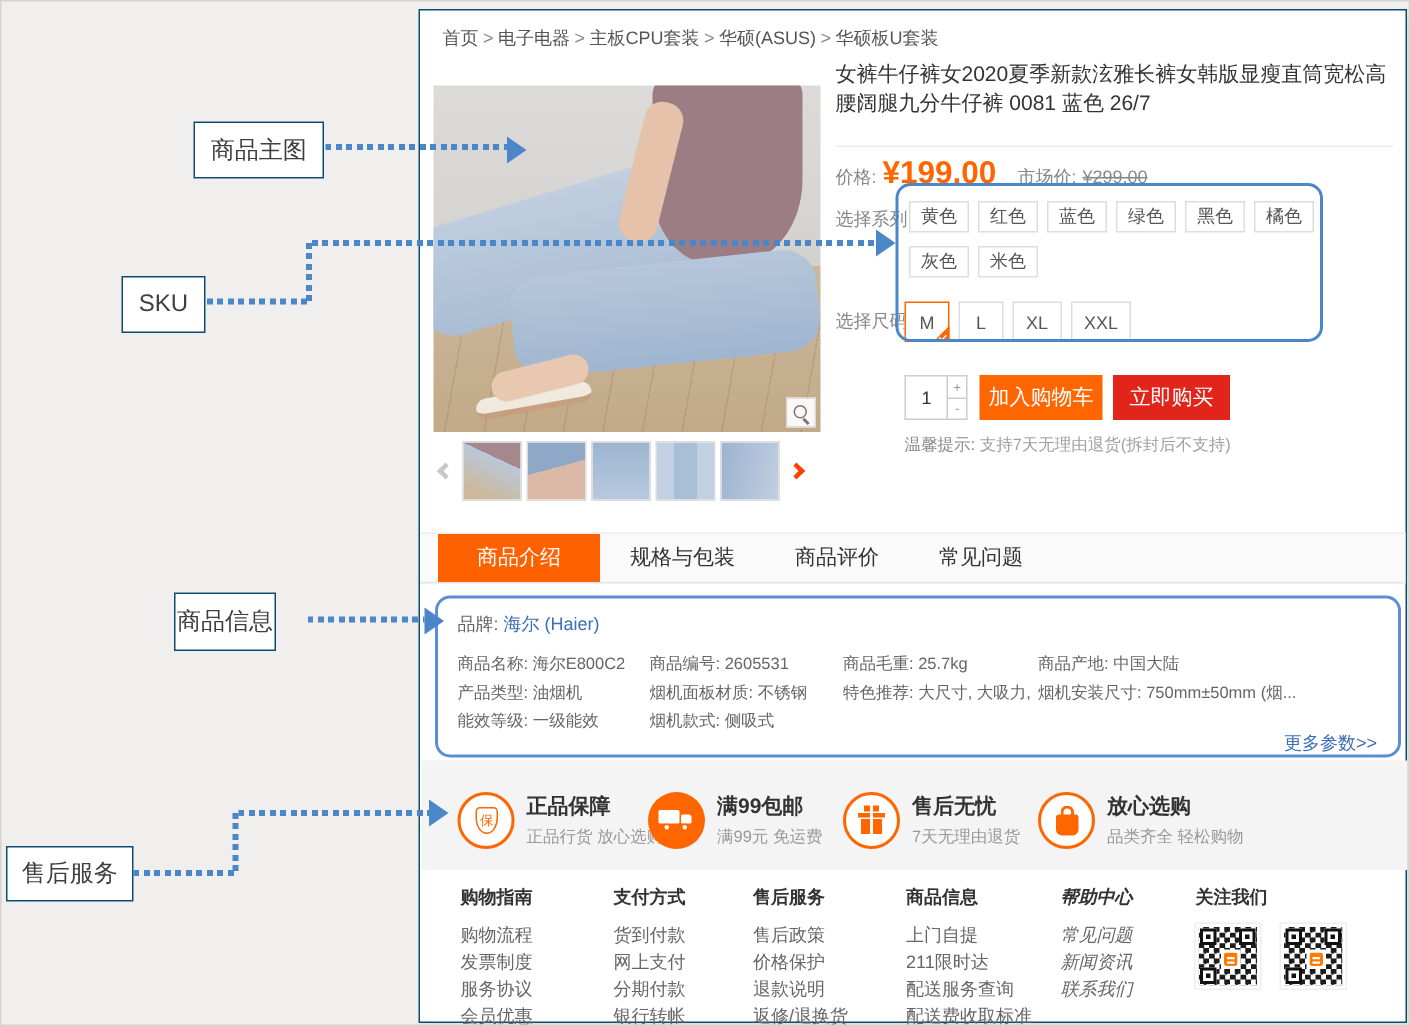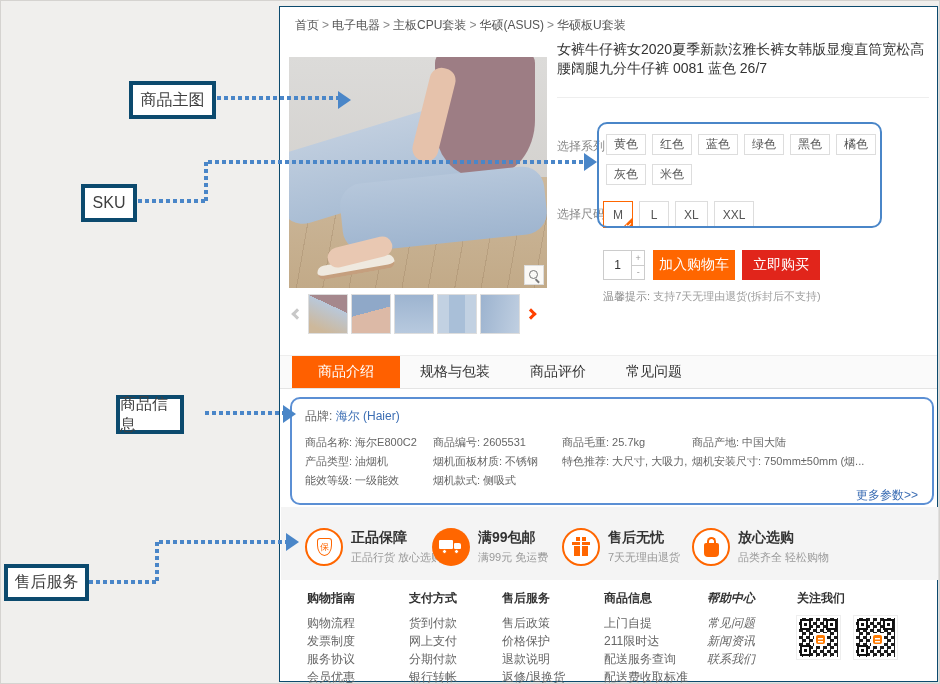--- a/index.html
+++ b/index.html
@@ -109,21 +109,21 @@
   .foot-link { color:#666; line-height:14px; margin-bottom:4px; cursor:pointer; }
   .qr-row { display:flex; gap:14px; margin-top:2px; }
   .qr { position:relative; width:43px; height:43px; background:repeating-conic-gradient(#1c1c1c 0 25%, #fff 0 50%); background-size:7px 7px; border:2px solid #fff; outline:1px solid #eee; }
   .qr .f { position:absolute; width:11px; height:11px; border:2px solid #111; background:#fff; }
   .qr .f i { position:absolute; left:2px; top:2px; width:3px; height:3px; background:#111; display:block; }
   .qr .f1 { left:1px; top:1px; } .qr .f2 { right:1px; top:1px; } .qr .f3 { left:1px; bottom:1px; }
   .qr .logo { position:absolute; left:15px; top:15px; width:13px; height:13px; background:#fff; display:flex; align-items:center; justify-content:center; }
   .qr .logo i { display:block; width:9px; height:9px; background:#ff7a00; border-radius:2px; background-image:linear-gradient(#fff 0 0),linear-gradient(#fff 0 0); background-size:5px 1.5px,5px 1.5px; background-position:2px 2.5px,2px 5.5px; background-repeat:no-repeat; }
 
   
-  .ann-label { position:absolute; background:#fff; border:4px solid #0c4a6e; display:flex; align-items:center; justify-content:center; font-size:16px; color:#3f3f3f; z-index:30; }
+  .ann-label { position:absolute; background:#fff; border:1px solid #0c4a6e; display:flex; align-items:center; justify-content:center; font-size:16px; color:#3f3f3f; z-index:30; }
   .ann-main-image { left:128px; top:80px; width:87px; height:38px; }
   .ann-sku { left:80px; top:183px; width:56px; height:38px; }
   .ann-info { left:115px; top:394px; width:68px; height:39px; }
   .ann-after { left:3px; top:563px; width:85px; height:37px; }
 
   .dot-h { position:absolute; height:4px; background:repeating-linear-gradient(to right,#4a86c8 0 4px,transparent 4px 7px); z-index:25; }
   .dot-v { position:absolute; width:4px; background:repeating-linear-gradient(to bottom,#4a86c8 0 4px,transparent 4px 7px); z-index:25; }
   .arr-r { position:absolute; width:0; height:0; border-top:9px solid transparent; border-bottom:9px solid transparent; border-left:13px solid #4a86c8; z-index:26; }
 
   .hl-rect { position:absolute; border:2px solid #4a86c8; border-radius:10px; z-index:24; }
@@ -162,20 +162,26 @@
         <div class="thumb"></div>
       </div>
     <div class="chev-btn next">
         <span class="chev"></span>
       </div>
   </div>
 
   <div class="prod-title">女裤牛仔裤女2020夏季新款泫雅长裤女韩版显瘦直筒宽松高腰阔腿九分牛仔裤 0081 蓝色 26/7</div>
   <div class="title-divider"></div>
 
+  <div class="price-row">
+    <span>价格:</span>
+    <span class="price-main">¥199.00</span>
+    <span>市场价:</span>
+    <span class="price-market">¥299.00</span>
+  </div>
 
   <div class="opt-label lbl-series">选择系列:</div>
   <div class="series-row1" id="series-row1">
       <div class="opt-btn">黄色</div>
       <div class="opt-btn">红色</div>
       <div class="opt-btn">蓝色</div>
       <div class="opt-btn">绿色</div>
       <div class="opt-btn">黑色</div>
       <div class="opt-btn">橘色</div>
     </div>

